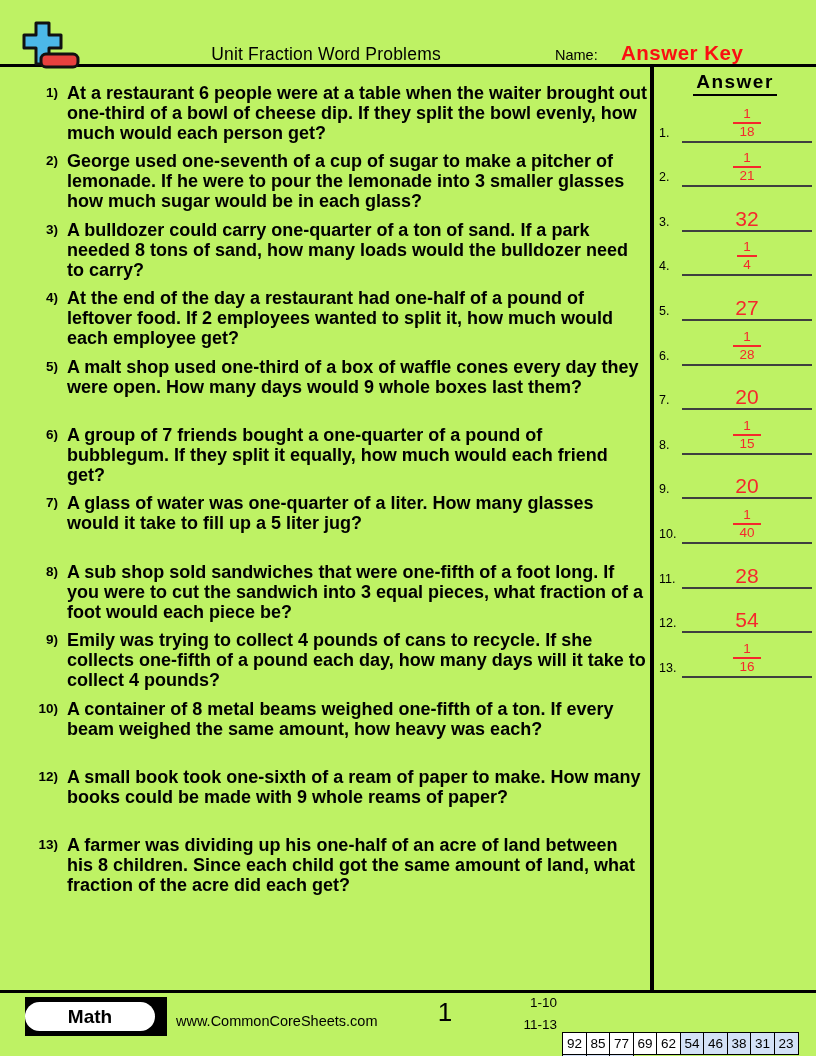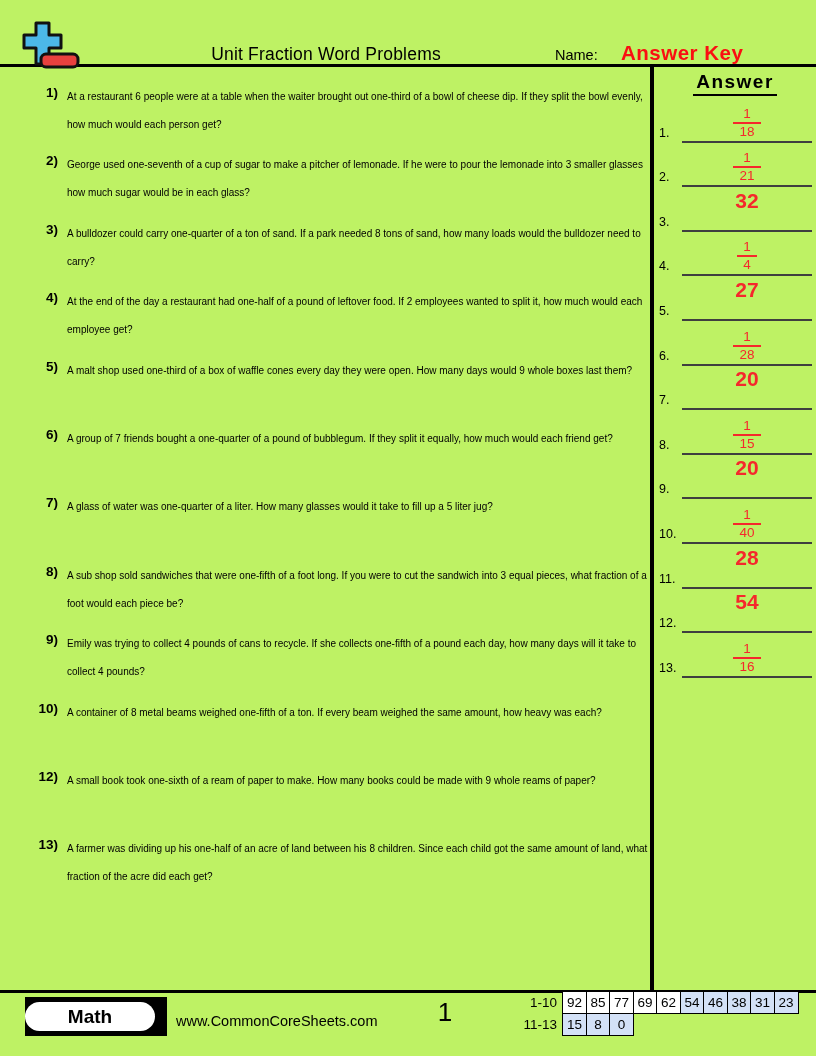--- a/index.html
+++ b/index.html
@@ -24,50 +24,50 @@
   .answer-key{position:absolute;top:41px;left:621px;font-size:20.5px;font-weight:bold;
               color:var(--key-red);letter-spacing:.5px;}
 
   
   .content{position:absolute;top:67px;left:0;width:816px;height:923px;display:flex;}
   .col-problems{width:650px;padding:3px 0 0 17px;}
   .instruction{font-weight:bold;font-size:15px;}
   .problems-list{margin-top:13px;}
   .problem{display:flex;height:68.4px;}
   .p-num{width:41px;min-width:41px;font-weight:bold;font-size:13.5px;line-height:19px;text-align:right;margin-right:9px;}
-  .p-text{font-size:10px;line-height:28px;width:581px;}
+  .p-text{font-size:18px;line-height:20px;width:581px;font-weight:bold;}
 
   .divider{width:2px;height:100%;border-left:2px solid #000;border-right:2px solid #000;}
 
   .col-answers{flex:1;padding-top:4px;}
   .answers-heading{text-align:center;}
   .answers-heading span{display:inline-block;font-size:19px;font-weight:bold;letter-spacing:1.5px;
                         border-bottom:2.5px solid #000;padding:0 3px 1px;}
   .answers-list{margin-top:2px;}
   .answer-row{height:44.6px;display:flex;align-items:flex-end;padding:0 4px 0 5px;}
   .a-num{width:23px;min-width:23px;font-size:12.5px;padding-bottom:3px;}
   .a-blank{flex:1;border-bottom:2px solid var(--line-dark);display:flex;flex-direction:column;align-items:center;}
   .frac{display:inline-flex;flex-direction:column;align-items:center;padding-bottom:2px;}
   .frac-n,.frac-d{font-size:13.5px;line-height:14px;color:var(--answer-red);padding:0 6px;}
   .frac-bar{align-self:stretch;border-top:2px solid var(--answer-red);margin:1px 0;}
-  .whole{font-size:21px;line-height:22px;font-weight:bold;color:var(--answer-red);padding-bottom:18px;}
+  .whole{font-size:21px;line-height:22px;font-weight:normal;color:var(--answer-red);padding-bottom:0;}
 
   
   .footer-line{position:absolute;top:990px;left:0;width:816px;height:2.5px;background:#000;}
   .math-box{position:absolute;left:25px;top:997px;width:142px;height:39px;background:#000;
             display:flex;align-items:center;justify-content:flex-start;}
   .math-pill{background:#fff;border-radius:16px;width:130px;height:29px;display:flex;
              align-items:center;justify-content:center;font-size:19px;font-weight:bold;}
   .site{position:absolute;left:176px;top:1013px;font-size:14.5px;}
   .page-num{position:absolute;left:430px;top:997px;width:30px;text-align:center;font-size:26px;}
   .score-grid{position:absolute;left:498px;top:991px;}
   .grid-row{display:flex;height:23px;}
   .grid-row + .grid-row{margin-top:-1.5px;}
   .grid-label{width:64px;text-align:right;padding-right:5px;font-size:13.5px;line-height:23px;}
-  .grid-cells{display:flex;}
+  .grid-cells{display:flex;margin-top:41px;}
   .cell{width:25px;height:23px;border:1.5px solid #000;margin-left:-1.5px;display:flex;
         align-items:center;justify-content:center;font-size:13.5px;background:#fff;}
   .cell:first-child{margin-left:0;}
   .cell.shaded{background:var(--cell-blue);}
 </style>
 </head>
 <body>
 
 <div class="page">
 

